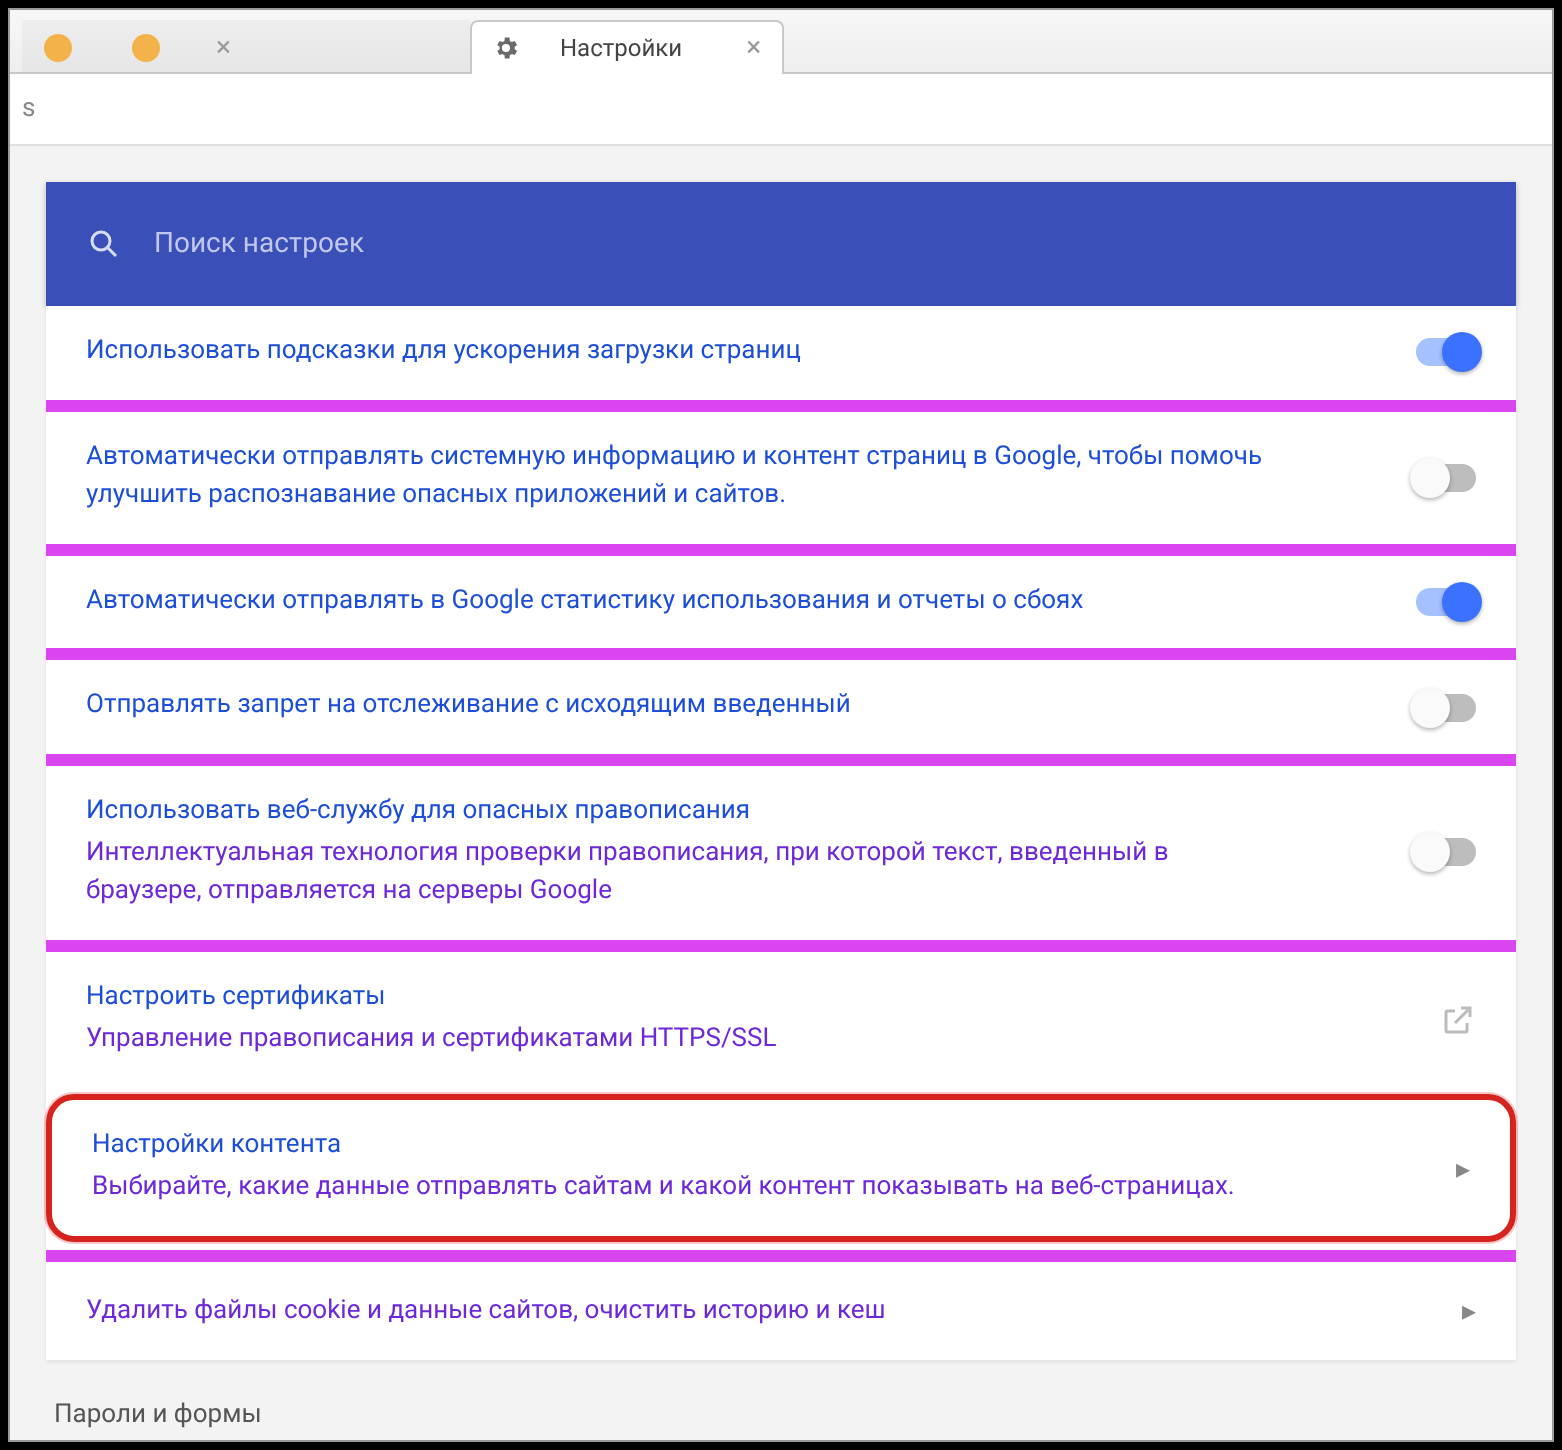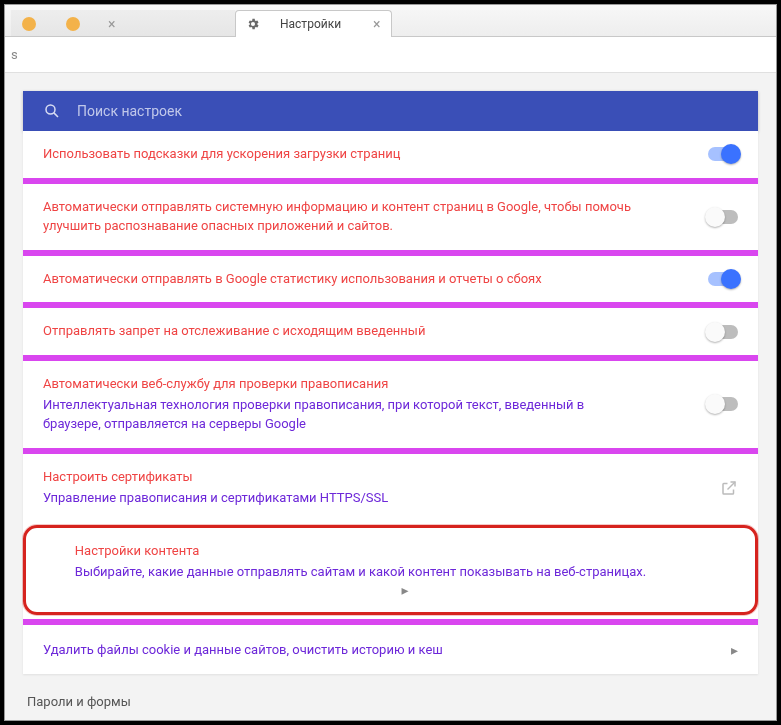--- a/index.html
+++ b/index.html
@@ -9,41 +9,41 @@
   .tabstrip { height: 32px; background: linear-gradient(#f7f7f7,#eeeeee); display: flex; align-items: flex-end; padding-left: 6px; border-bottom: 1px solid #c8c8c8; }
   .tab { height: 26px; display: flex; align-items: center; padding: 0 10px; font-size: 12px; color: #777; border: 1px solid transparent; border-bottom: none; margin-right: 0px; max-width: 180px; position: relative; }
   .tab .favicon { width: 14px; height: 14px; margin-right: 8px; border-radius: 2px; flex: none; }
   .tab.inactive { background: rgba(0,0,0,0.03); color: #aaa; filter: blur(.3px); }
   .tab.inactive .favicon { background:#f3b24a; border-radius:50%; }
   .tab.active { background: #fff; border-color: #c8c8c8; border-top-left-radius: 4px; border-top-right-radius: 4px; color: #444; gap: 12px; }
   .tab .close { margin-left: 20px; color: #999; font-size: 14px; line-height: 1; }
   .tab.active::after{content:"";position:absolute;left:0;right:0;bottom:-1px;height:1px;background:#fff;}
   .addrbar { height: 36px; border-bottom: 1px solid #e0e0e0; display:flex; align-items:center; padding: 0 6px; font-size: 13px; color: #888; }
   .content-area { flex:1; background: #f3f3f3; padding: 18px 18px 0 18px; overflow: hidden; position: relative; }
-  .searchbar { background: #3a4fb7; height: 40px; display:flex; align-items:center; padding: 0 20px; color: #d8ddf3; font-size: 14px; box-shadow: 0 1px 3px rgba(0,0,0,.25); }
+  .searchbar { background: #3a4fb7; height: 62px; display:flex; align-items:center; padding: 0 20px; color: #d8ddf3; font-size: 14px; box-shadow: 0 1px 3px rgba(0,0,0,.25); }
   .searchbar .icon { width:18px; height:18px; margin-right:16px; flex:none; }
   .searchbar .icon svg { width:100%; height:100%; stroke:#d8ddf3; fill:none; stroke-width:2; }
   .searchbar .ph { opacity:.85; }
   .card { background:#fff; margin: 0; box-shadow: 0 1px 2px rgba(0,0,0,.08); }
   .row { padding: 14px 20px 14px 20px; display:flex; align-items:center; border-top: 6px solid #d946ef; position: relative; }
   .row:first-child { border-top: none; }
   .row .text { flex: 1; padding-right: 60px; }
-  .row .title { font-size: 13px; color: #ef4444; line-height: 1.45; }
+  .row .title { font-size: 13px; color: #1d4ed8; line-height: 1.45; }
   .row .sub { font-size: 13px; color: #6d28d9; line-height: 1.45; margin-top: 2px; }
   .row .ctl { flex:none; width: 36px; display:flex; justify-content:flex-end; align-items:center; }
   .toggle { width: 30px; height: 14px; border-radius: 8px; position: relative; }
   .toggle::after { content:""; position:absolute; top:-3px; width:20px; height:20px; border-radius:50%; background:#fff; box-shadow: 0 1px 2px rgba(0,0,0,.3); }
   .toggle.on { background:#a6c1ff; }
   .toggle.on::after { right:-3px; background:#3a72ff; }
   .toggle.off { background:#bdbdbd; }
   .toggle.off::after { left:-3px; background:#fafafa; }
   .chev { color:#888; font-size: 14px; }
   .launch svg{ width:18px; height:18px; stroke:#bbb; fill:none; stroke-width:2;}
   .highlight { border: 3px solid #d6231e; border-radius: 14px; box-shadow: 0 0 0 1px rgba(214,35,30,.25); margin: 4px 0; }
-  .highlight .row { border-top:none;flex-direction:column; }
+  .highlight .row { border-top:none; }
   .section-label { font-size: 13px; color:#555; padding: 20px 4px 10px 4px; }
   .gear { width:14px; height:14px; display:inline-block; }
   .gear svg{width:100%;height:100%;}
 </style>
 </head>
 <body>
 
 <div class="frame">
   <div class="window">
 
@@ -118,21 +118,21 @@
           <div class="text">
               <div class="title">Отправлять запрет на отслеживание с исходящим введенный</div>
             </div>
           <div class="ctl">
               <div class="toggle off"></div>
             </div>
         </div>
 
         <div class="row">
           <div class="text">
-            <div class="title">Автоматически веб-службу для проверки правописания</div>
+            <div class="title">Использовать веб-службу для опасных правописания</div>
             <div class="sub">Интеллектуальная технология проверки правописания, при которой текст, введенный в браузере, отправляется на серверы Google</div>
           </div>
           <div class="ctl">
               <div class="toggle off"></div>
             </div>
         </div>
 
         <div class="row">
           <div class="text">
             <div class="title">Настроить сертификаты</div>

